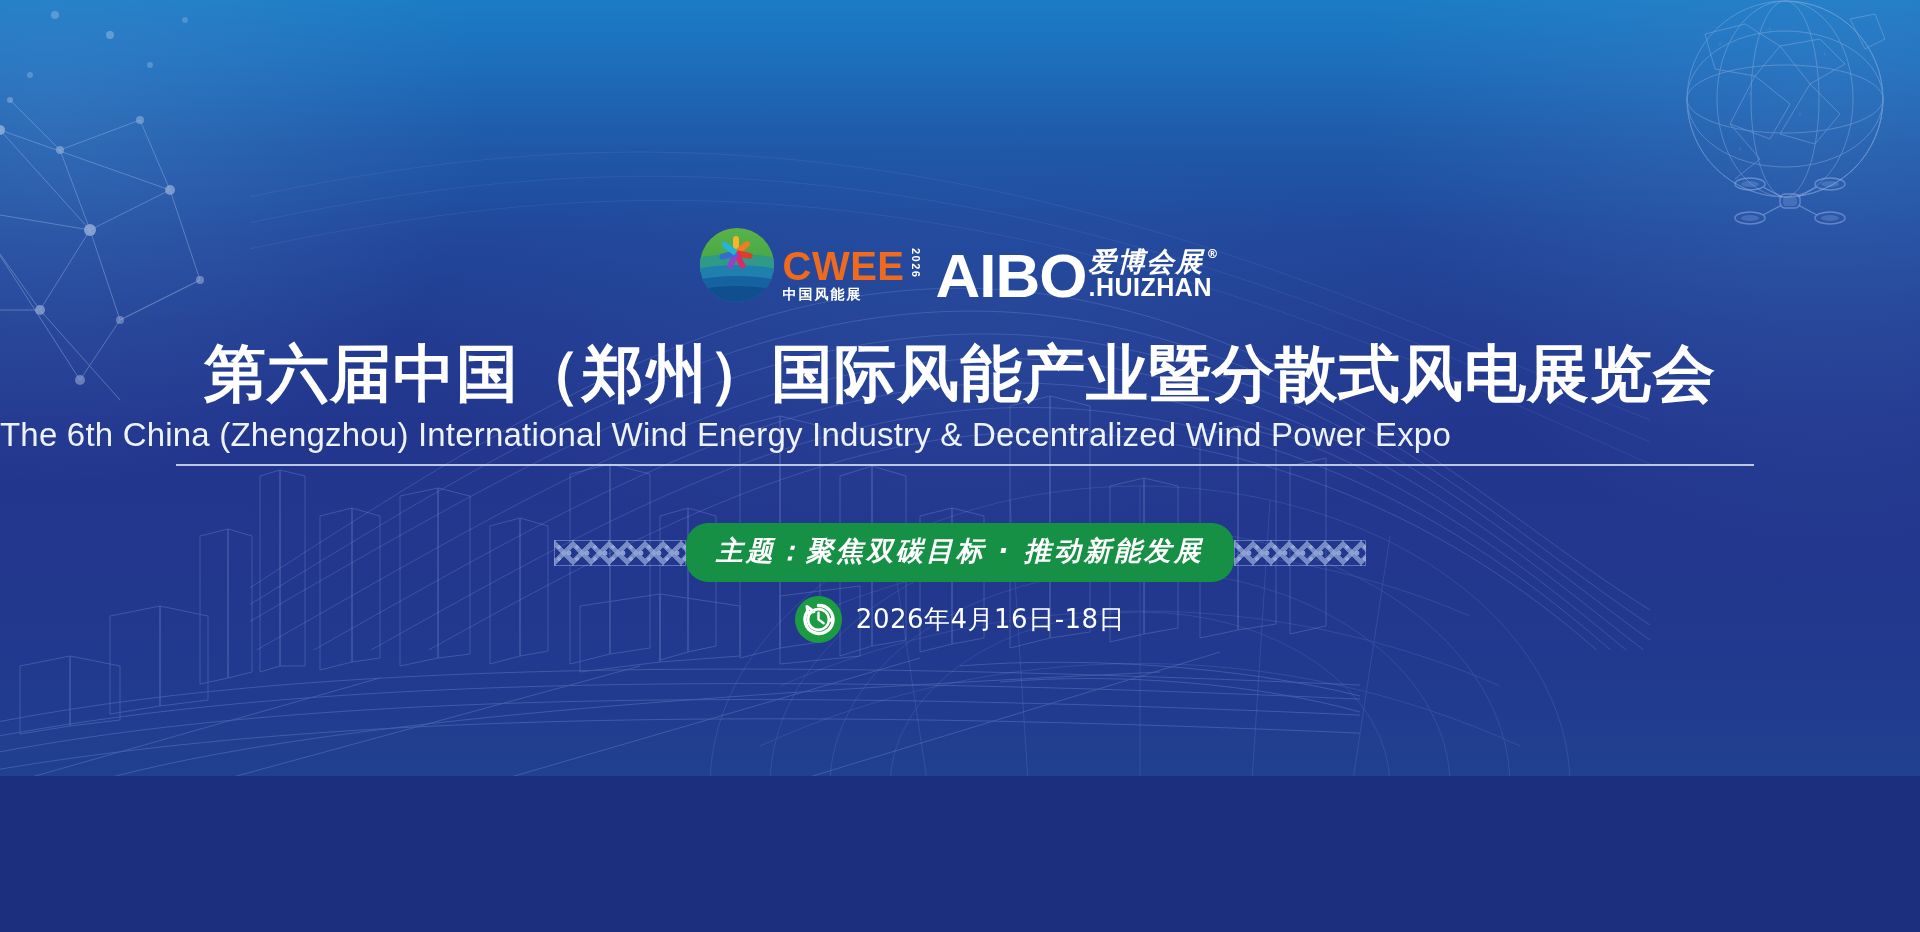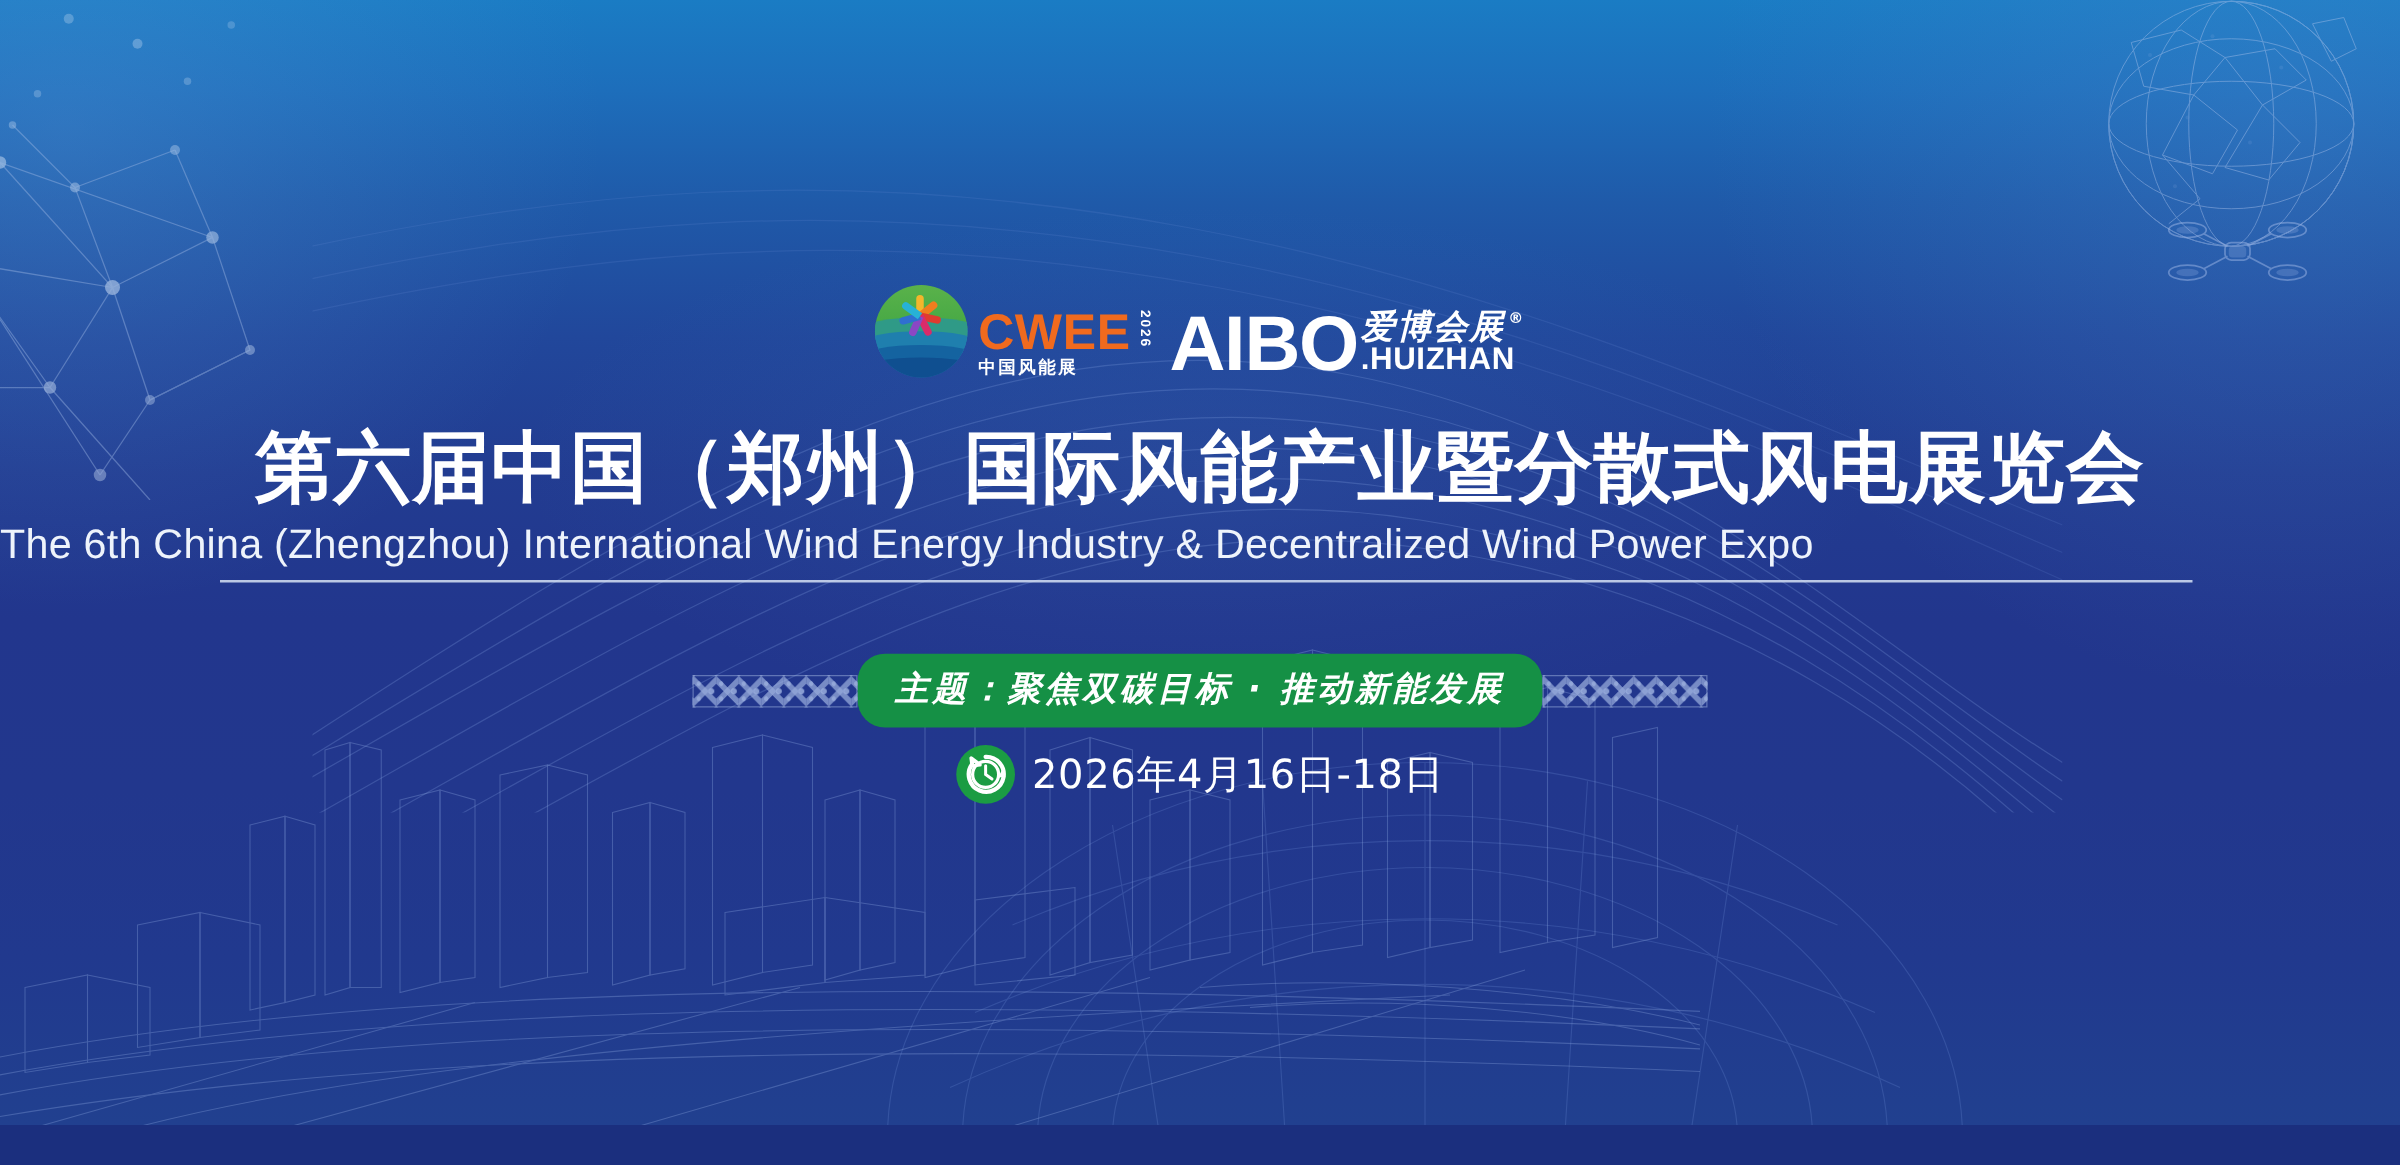--- a/index.html
+++ b/index.html
@@ -4,21 +4,21 @@
 <title>CWEE 2026 Banner</title>
 <style>
   html, body {
     margin: 0;
     padding: 0;
     background: #1b2f7e;
   }
   #stage {
     position: relative;
     width: 1920px;
-    height: 900px;
+    height: 776px;
     overflow: hidden;
     font-family: "Liberation Sans", "DejaVu Sans", sans-serif;
     background: linear-gradient(180deg,
         #1a7cc4 0%,
         #1d6ebb 8%,
         #1f5aa9 18%,
         #21479b 30%,
         #223c91 42%,
         #22368d 55%,
         #22378d 70%,
@@ -179,21 +179,21 @@
     display: flex; align-items: center; justify-content: center; gap: 58px;
   }
   .meta-item { display: flex; align-items: center; gap: 14px; }
   .meta-icon {
     width: 47px; height: 47px; border-radius: 50%;
     background: #1b9c43;
     position: relative; flex: none;
   }
   .meta-text {
     font-family: "DejaVu Sans", "Liberation Sans", sans-serif;
-    font-size: 32px; font-weight: 400; color: #ffffff;
+    font-size: 26px; font-weight: 400; color: #ffffff;
     letter-spacing: .5px; white-space: nowrap;
   }
   .meta-icon svg { position: absolute; left: 0; top: 0; }
 
   
   .city { position: absolute; left: -40px; bottom: -10px; width: 1400px; height: 420px; opacity: .55; }
   .dome { position: absolute; right: 330px; bottom: -150px; width: 900px; height: 560px; opacity: .35; }
   .globe { position: absolute; right: 10px; top: -16px; width: 250px; height: 250px; opacity: .45; }
   .drone { position: absolute; right: 70px; top: 168px; width: 120px; height: 64px; opacity: .5; }
   .nodes { position: absolute; left: -30px; top: -20px; width: 340px; height: 420px; opacity: .65; }

